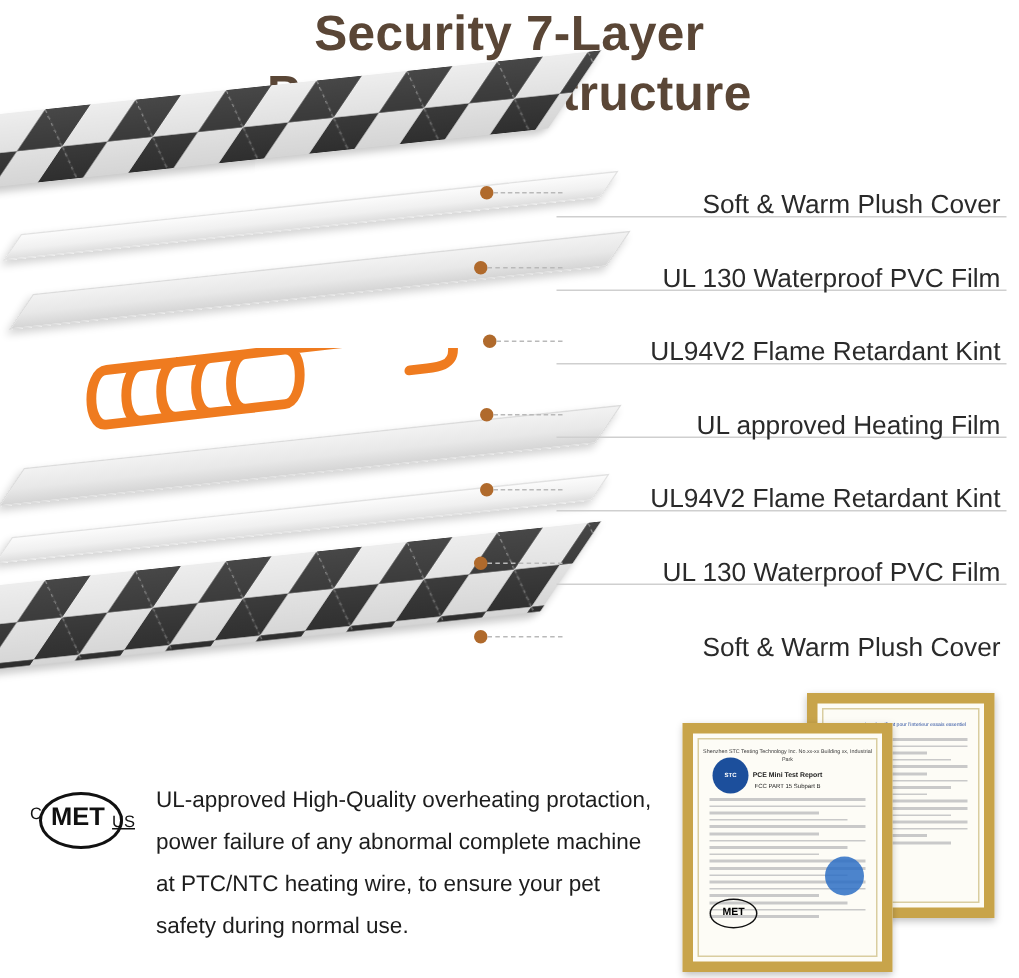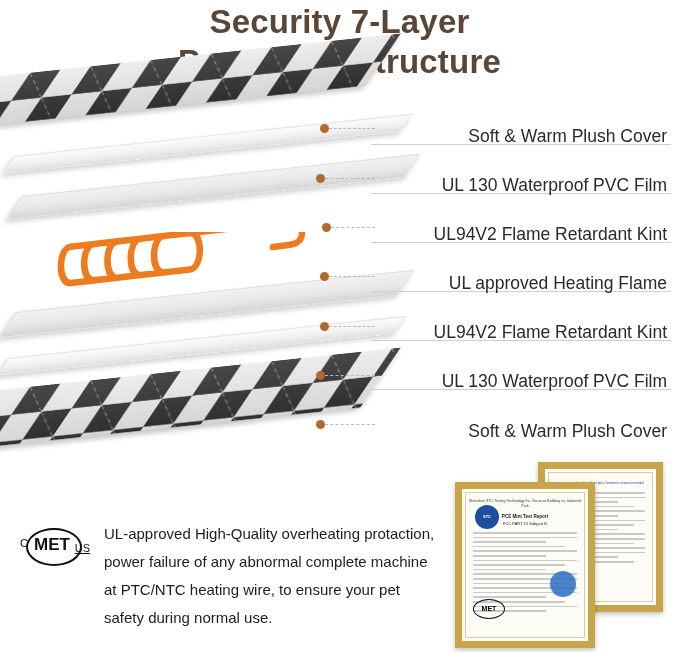--- a/index.html
+++ b/index.html
@@ -402,21 +402,21 @@
     <div class="label-row">
       <span>Soft &amp; Warm Plush Cover</span>
     </div>
     <div class="label-row">
       <span>UL 130 Waterproof PVC Film</span>
     </div>
     <div class="label-row">
       <span>UL94V2 Flame Retardant Kint</span>
     </div>
     <div class="label-row">
-      <span>UL approved Heating Flame</span>
+      <span>UL approved Heating Film</span>
     </div>
     <div class="label-row">
       <span>UL94V2 Flame Retardant Kint</span>
     </div>
     <div class="label-row">
       <span>UL 130 Waterproof PVC Film</span>
     </div>
     <div class="label-row" style="border-bottom:none;">
       <span>Soft &amp; Warm Plush Cover</span>
     </div>

